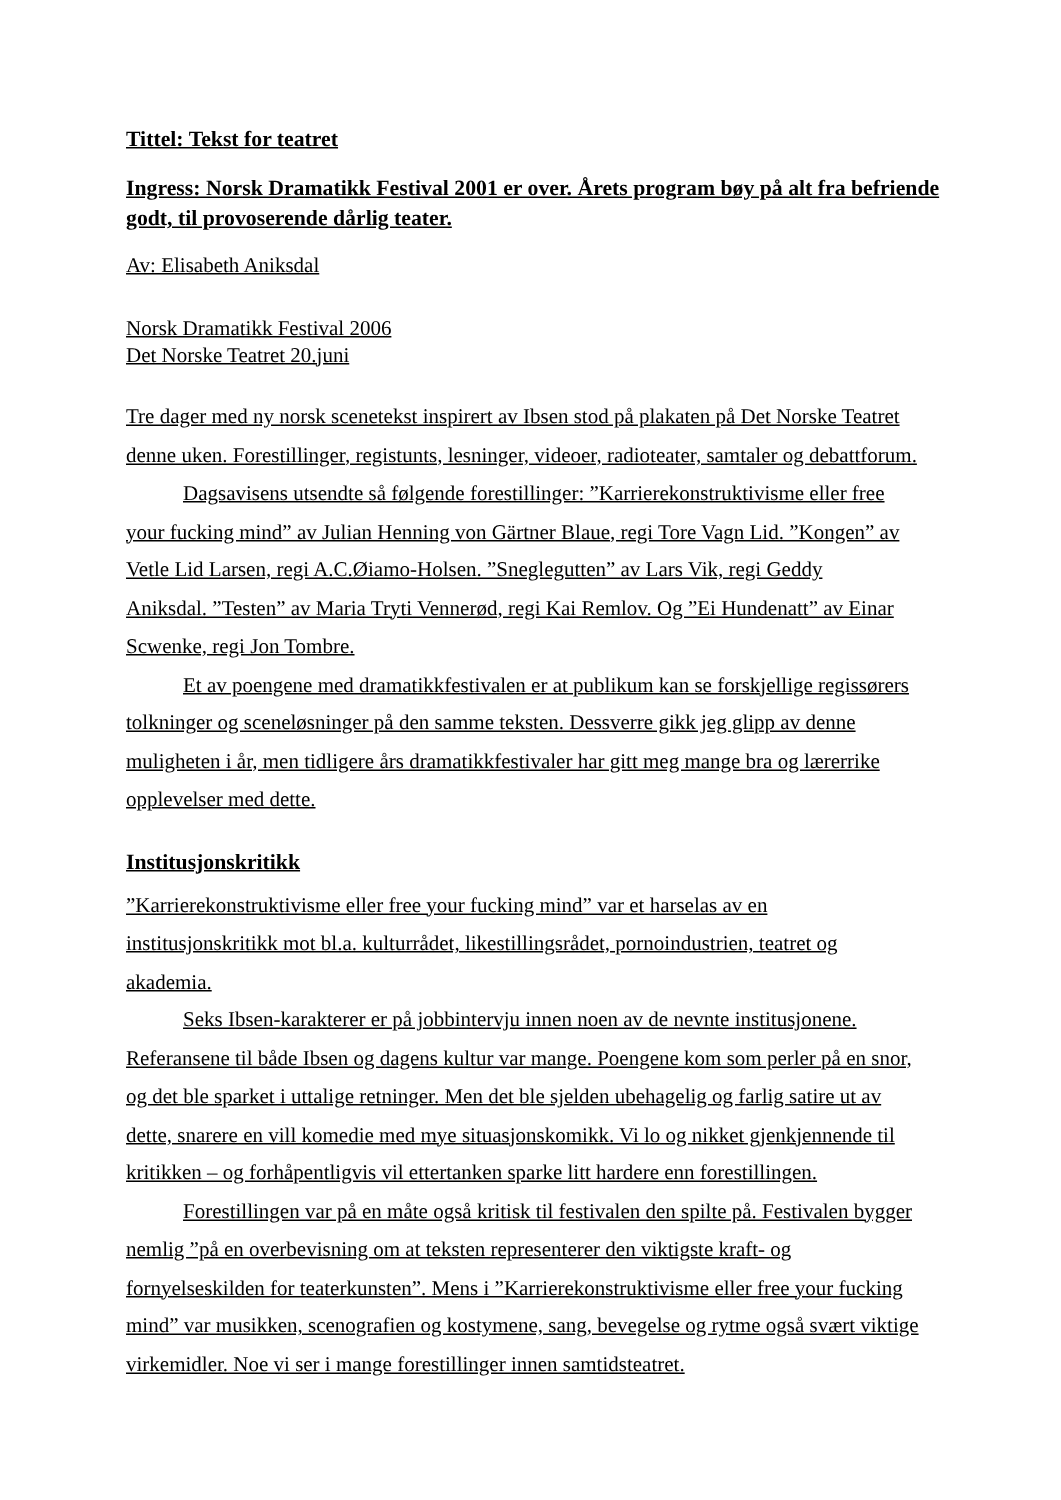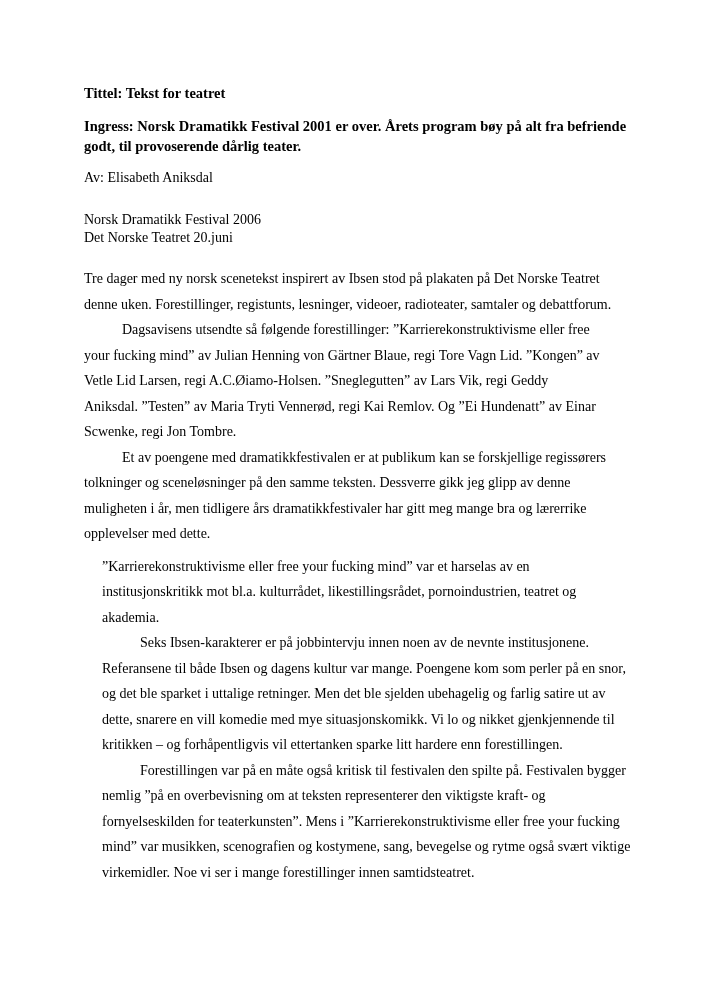--- a/index.html
+++ b/index.html
@@ -14,20 +14,21 @@
     font-family: "Liberation Serif", serif;
     color: #000000;
   }
   .page {
     position: relative;
     width: 559px;
     height: 1000px;
     background: #ffffff;
     box-sizing: border-box;
     padding: 84px 31px 0 84px;
+    text-decoration: underline;
   }
   .pre {
     white-space: pre;
     tab-size: 38px;
     margin: 0;
   }
   .doc-title {
     font-size: 14.5px;
     font-weight: bold;
     line-height: 19px;
@@ -56,21 +57,20 @@
     margin-top: 20px;
   }
   .doc-heading {
     font-size: 14.5px;
     font-weight: bold;
     line-height: 19px;
     margin-top: 19px;
   }
   .doc-body-2 {
     margin-top: 7px;
-    margin-left: 18px;
   }
 </style>
 </head>
 <body>
 
 <div class="page">
   <div class="pre doc-title">Tittel: Tekst for teatret</div>
 
   <div class="pre doc-ingress">Ingress: Norsk Dramatikk Festival 2001 er over. Årets program bøy på alt fra befriende
 godt, til provoserende dårlig teater.</div>
@@ -85,20 +85,21 @@
 	Dagsavisens utsendte så følgende forestillinger: ”Karrierekonstruktivisme eller free
 your fucking mind” av Julian Henning von Gärtner Blaue, regi Tore Vagn Lid. ”Kongen” av
 Vetle Lid Larsen, regi A.C.Øiamo-Holsen. ”Sneglegutten” av Lars Vik, regi Geddy
 Aniksdal. ”Testen” av Maria Tryti Vennerød, regi Kai Remlov. Og ”Ei Hundenatt” av Einar
 Scwenke, regi Jon Tombre.
 	Et av poengene med dramatikkfestivalen er at publikum kan se forskjellige regissørers
 tolkninger og sceneløsninger på den samme teksten. Dessverre gikk jeg glipp av denne
 muligheten i år, men tidligere års dramatikkfestivaler har gitt meg mange bra og lærerrike
 opplevelser med dette.</div>
 
+  <div class="pre doc-heading">Institusjonskritikk</div>
 
   <div class="pre doc-body doc-body-2">”Karrierekonstruktivisme eller free your fucking mind” var et harselas av en
 institusjonskritikk mot bl.a. kulturrådet, likestillingsrådet, pornoindustrien, teatret og
 akademia.
 	Seks Ibsen-karakterer er på jobbintervju innen noen av de nevnte institusjonene.
 Referansene til både Ibsen og dagens kultur var mange. Poengene kom som perler på en snor,
 og det ble sparket i uttalige retninger. Men det ble sjelden ubehagelig og farlig satire ut av
 dette, snarere en vill komedie med mye situasjonskomikk. Vi lo og nikket gjenkjennende til
 kritikken – og forhåpentligvis vil ettertanken sparke litt hardere enn forestillingen.
 	Forestillingen var på en måte også kritisk til festivalen den spilte på. Festivalen bygger

